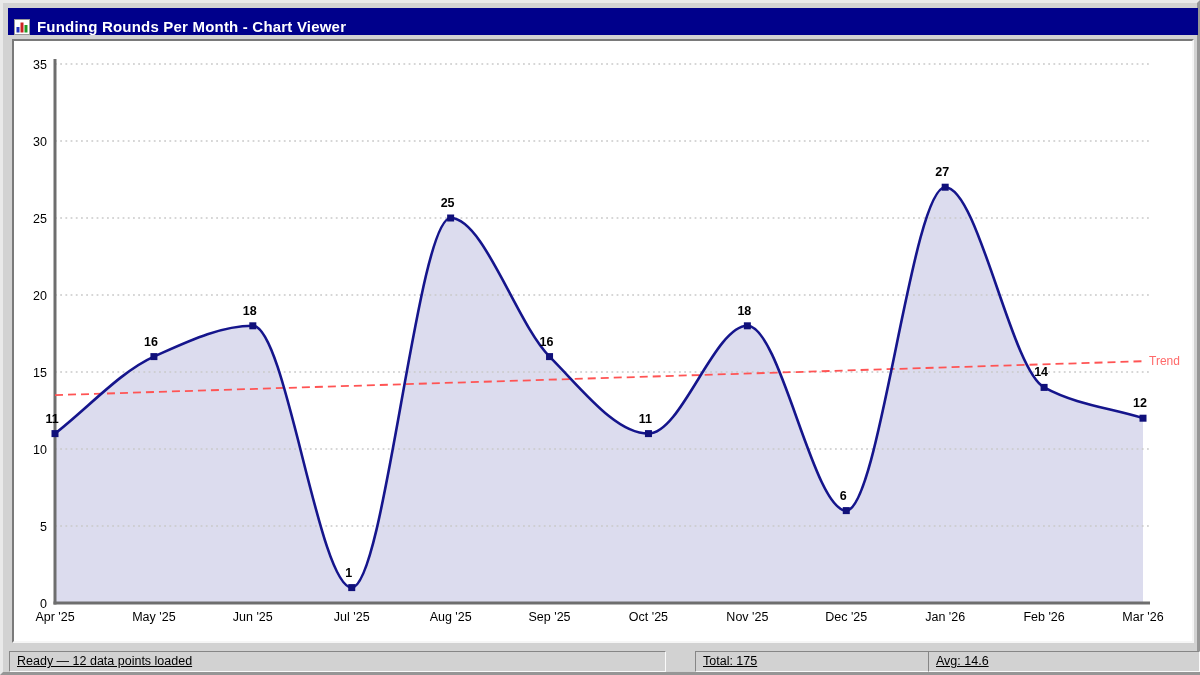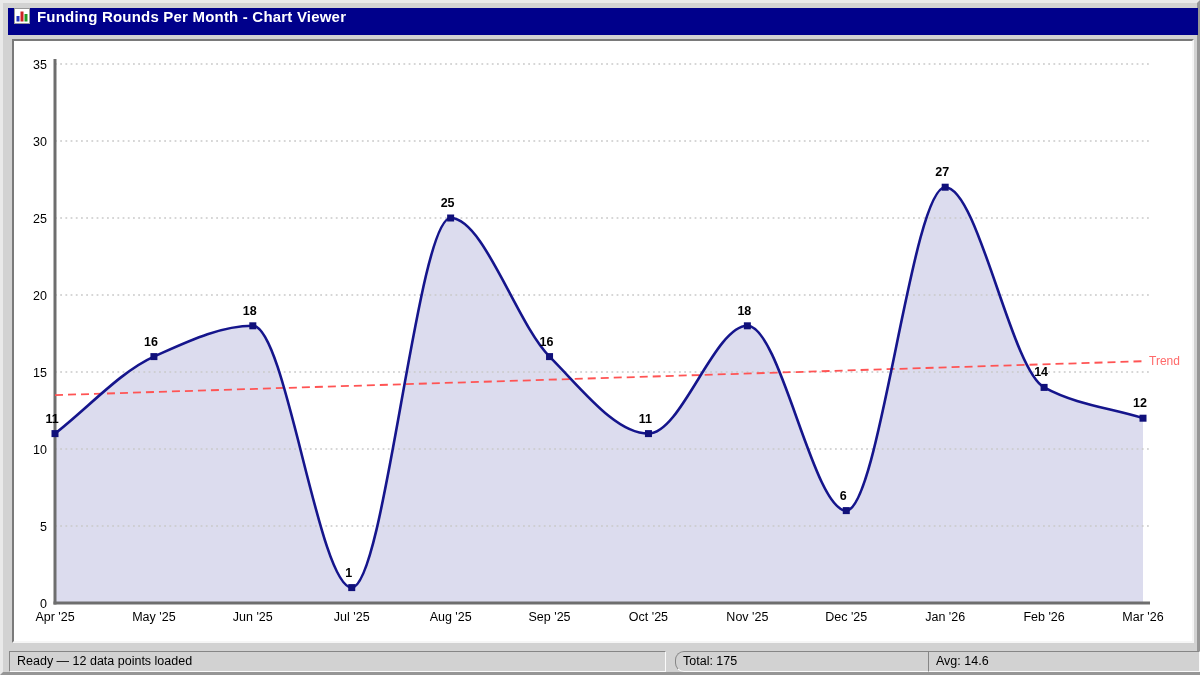--- a/index.html
+++ b/index.html
@@ -1,31 +1,31 @@
 <!DOCTYPE html>
 <html><head>
 <meta charset="utf-8">
 <style>
   html,body{width:1200px;height:675px;margin:0;padding:0;overflow:hidden;
     font-family:"Liberation Sans",sans-serif;background:#f0f0f0;}
   .window{position:absolute;inset:0;background:#d2d2d2;box-sizing:border-box;
     border:3px solid;border-color:#e9e9e9 #969696 #969696 #e9e9e9;}
   .titlebar{position:absolute;left:5px;top:5px;width:1190px;height:27px;background:#00008b;
-    display:flex;align-items:flex-start;gap:7px;padding-left:6px;box-sizing:border-box;}
+    display:flex;align-items:flex-end;gap:7px;padding-left:6px;box-sizing:border-box;}
   .titlebar .title{color:#ffffff;font-weight:bold;font-size:15px;letter-spacing:.2px;}
   .app-icon{width:16px;height:16px;flex:0 0 auto;}
   .chart-panel{position:absolute;left:9px;top:36px;width:1182px;height:604px;box-sizing:border-box;
     background:#ffffff;border:2px solid;border-color:#7a7a7a #f6f6f6 #f6f6f6 #7a7a7a;}
   .chart-panel svg{display:block;width:1178px;height:600px;}
   .statusbar{position:absolute;left:0;top:648px;width:1200px;height:21px;}
   .status-panel{position:absolute;top:0;height:21px;box-sizing:border-box;background:#d2d2d2;
     border:1px solid;border-color:#868686 #fafafa #fafafa #868686;
-    font-size:12.5px;color:#000;line-height:19px;padding:0 7px;white-space:nowrap;overflow:hidden;}
+    font-size:12.5px;color:#000;line-height:19px;padding:0 7px;white-space:nowrap;overflow:hidden;text-decoration:underline;}
   .sp-ready{left:6px;width:657px;}
-  .sp-total{left:672px;width:293px;border-radius:9px;}
+  .sp-total{left:692px;width:293px;}
   .sp-avg{left:925px;width:272px;}
   text{font-family:"Liberation Sans",sans-serif;}
 </style>
 </head>
 <body>
 
 <div class="window">
 
   <div class="titlebar">
     <svg class="app-icon" viewBox="0 0 16 16">

